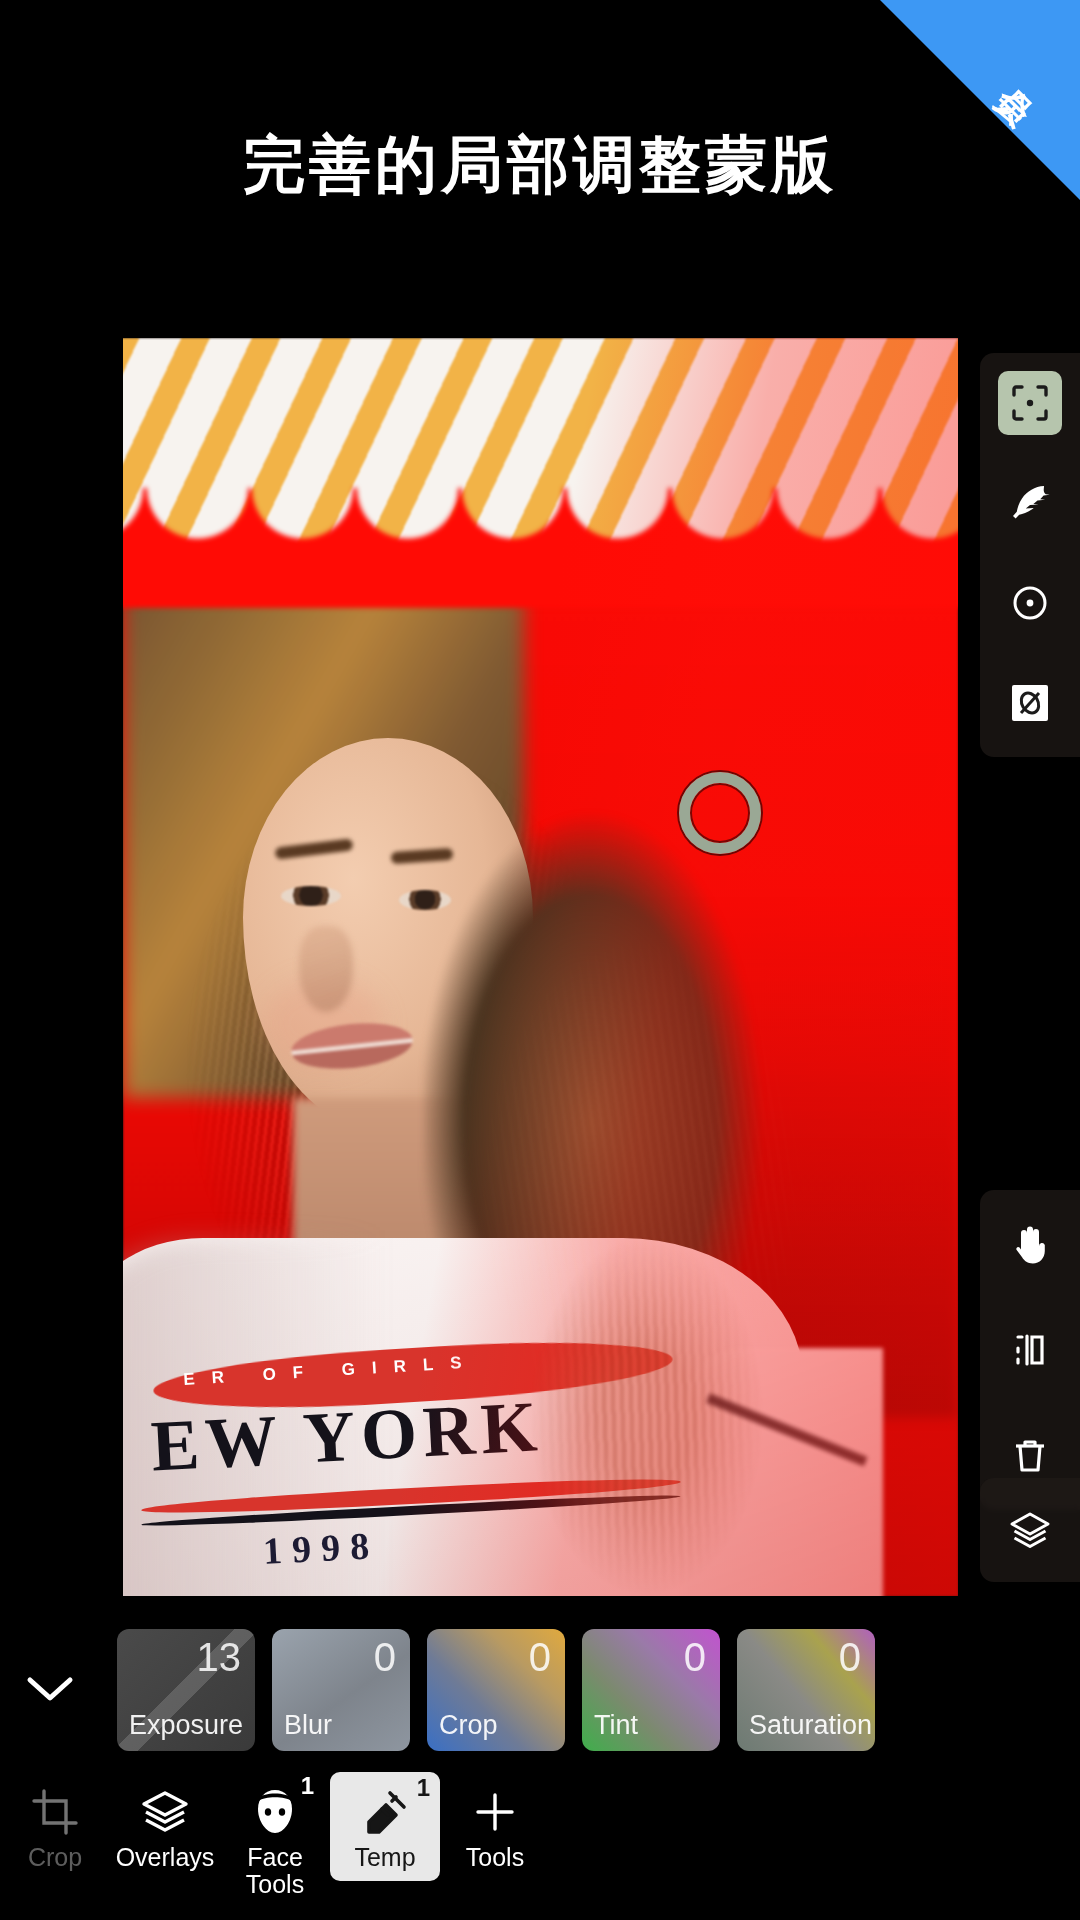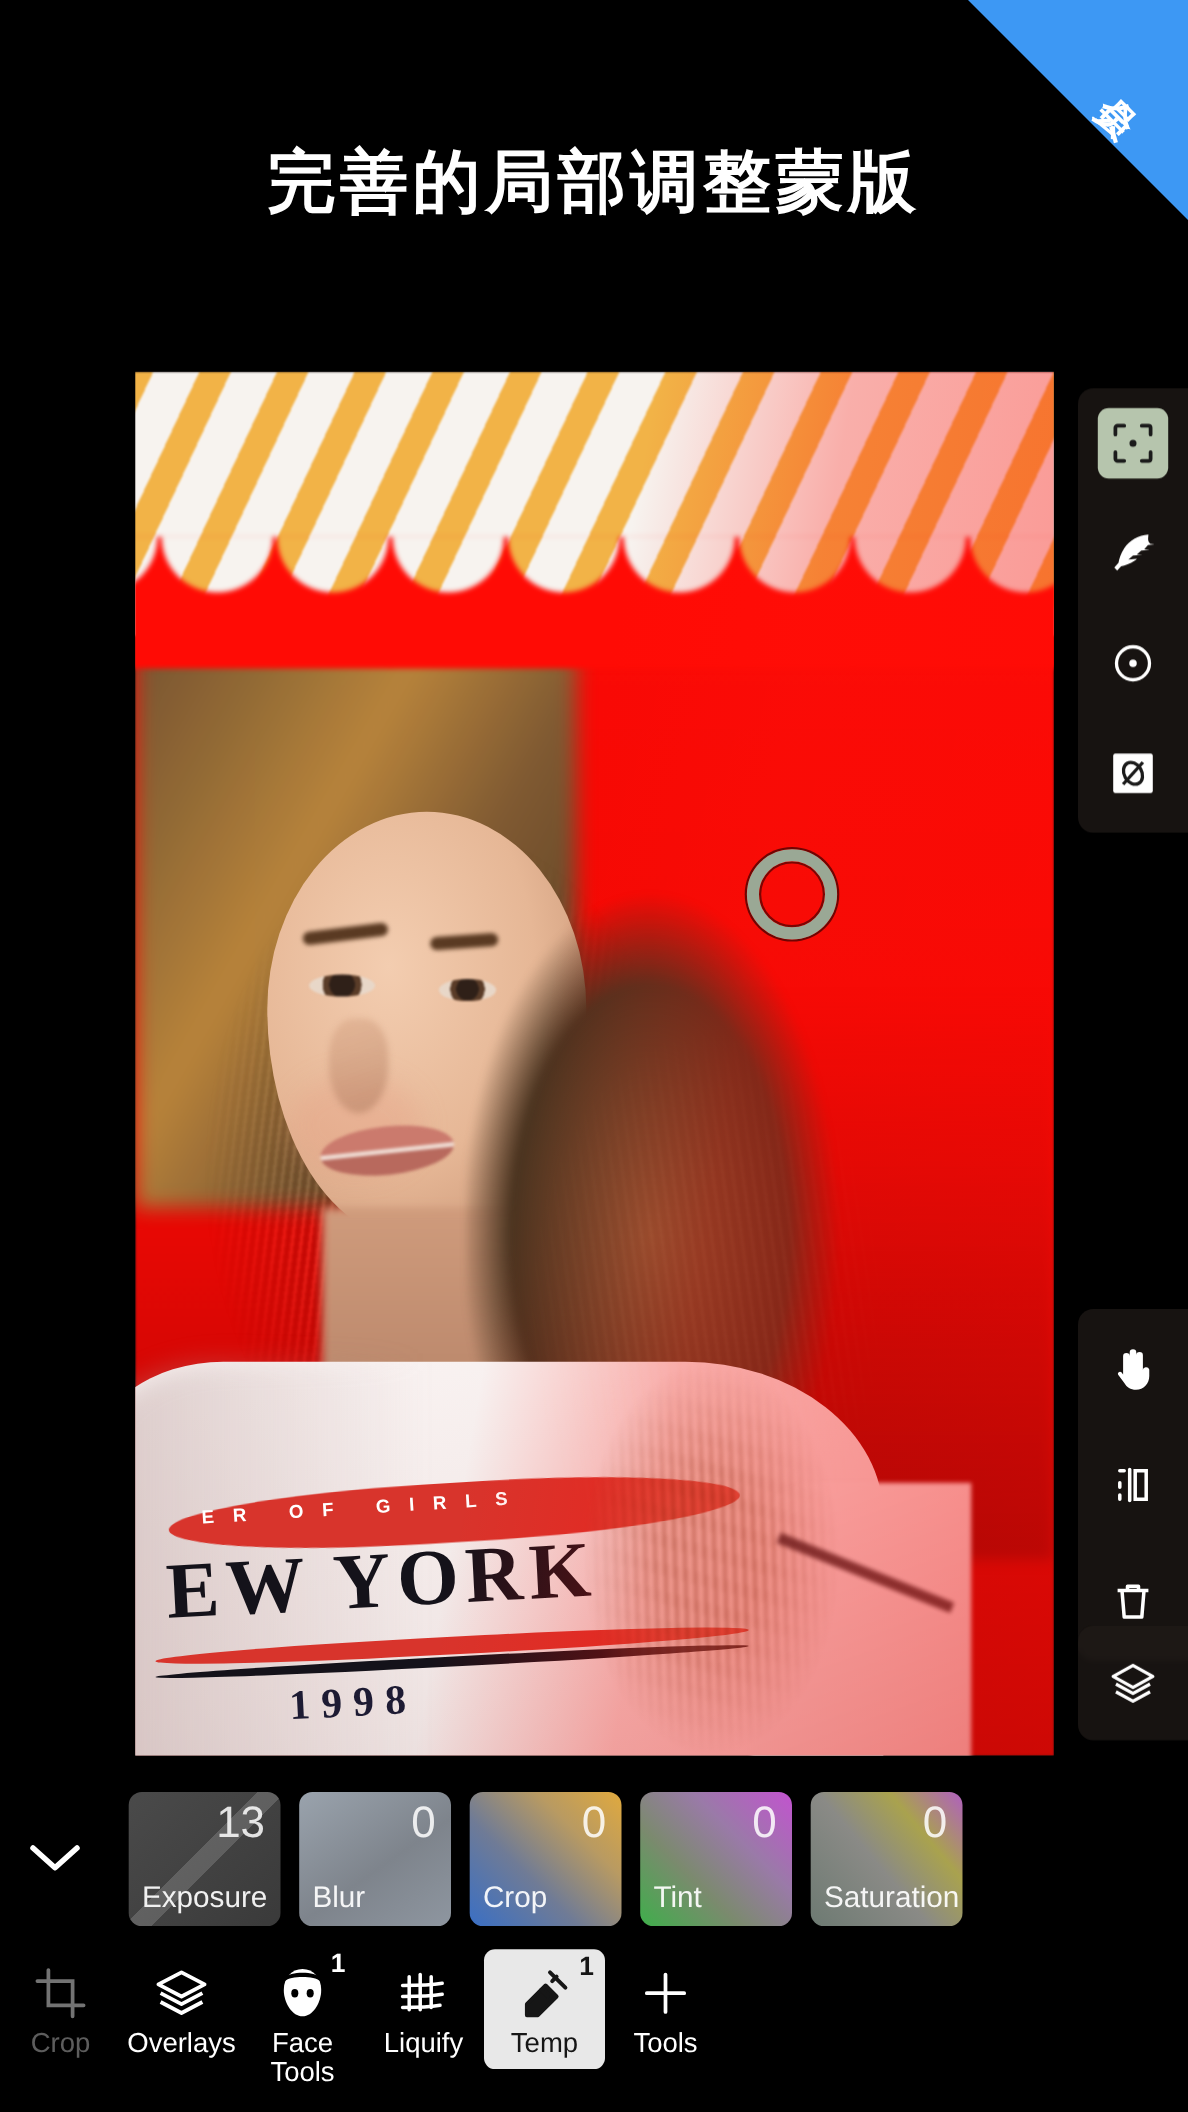--- a/index.html
+++ b/index.html
@@ -496,33 +496,20 @@
         <div class="nav-ico">
           <svg width="48" height="50" viewBox="0 0 48 50" fill="#fff">
             <path d="M24 3C14 3 7 11 7 22c0 12 8 24 17 24s17-12 17-24C41 11 34 3 24 3z"></path>
             <ellipse cx="17" cy="25" rx="3.2" ry="3.8" fill="#000"></ellipse>
             <ellipse cx="31" cy="25" rx="3.2" ry="3.8" fill="#000"></ellipse>
             <path d="M8 14c5-5 27-5 32 0v-3c-4-6-28-6-32 0z" fill="#000"></path>
           </svg>
         </div>
         <div class="nav-lbl">Face<br>Tools</div>
       </div>
-      <div class="nav-item">
-        <div class="nav-ico">
-          <svg width="50" height="50" viewBox="0 0 50 50" fill="none" stroke="#fff" stroke-width="3.2" stroke-linecap="round">
-            <path d="M12 10c0 12 0 20 0 30"></path>
-            <path d="M22 8c0 12 0 22 0 32"></path>
-            <path d="M32 10c0 12 0 20 0 28"></path>
-            <path d="M6 18c12 0 24 0 36-2"></path>
-            <path d="M6 28c12 0 24 0 36-2"></path>
-            <path d="M6 38c12 0 22 0 34-2"></path>
-          </svg>
-        </div>
-        <div class="nav-lbl">Liquify</div>
-      </div>
       <div class="nav-item active">
         <div class="nav-badge">1</div>
         <div class="nav-ico">
           <svg width="50" height="50" viewBox="0 0 50 50" fill="none" stroke="#161616" stroke-width="3.6" stroke-linecap="round" stroke-linejoin="round">
             <path d="M30 6l14 14"></path>
             <path d="M36 10l-4 4"></path>
             <path d="M26 18l10 10-17 17H9v-10z" fill="#161616"></path>
             <path d="M22 22l6 6"></path>
           </svg>
         </div>

